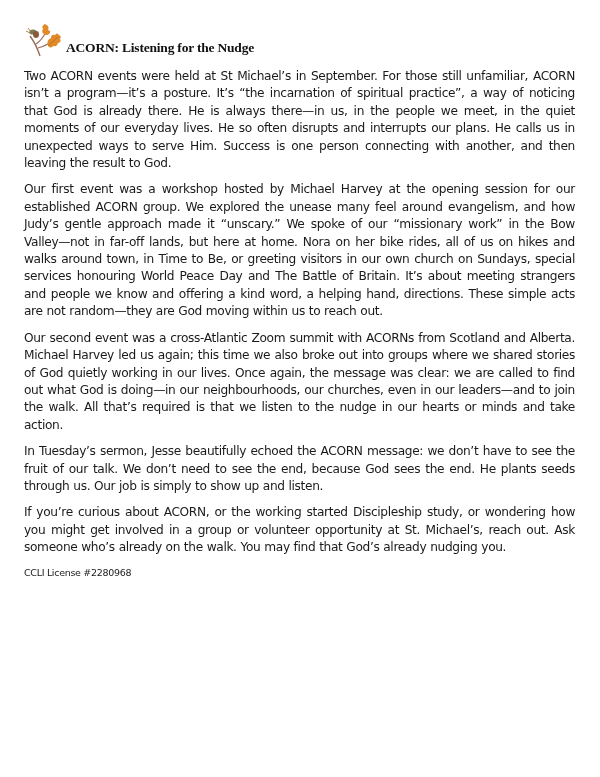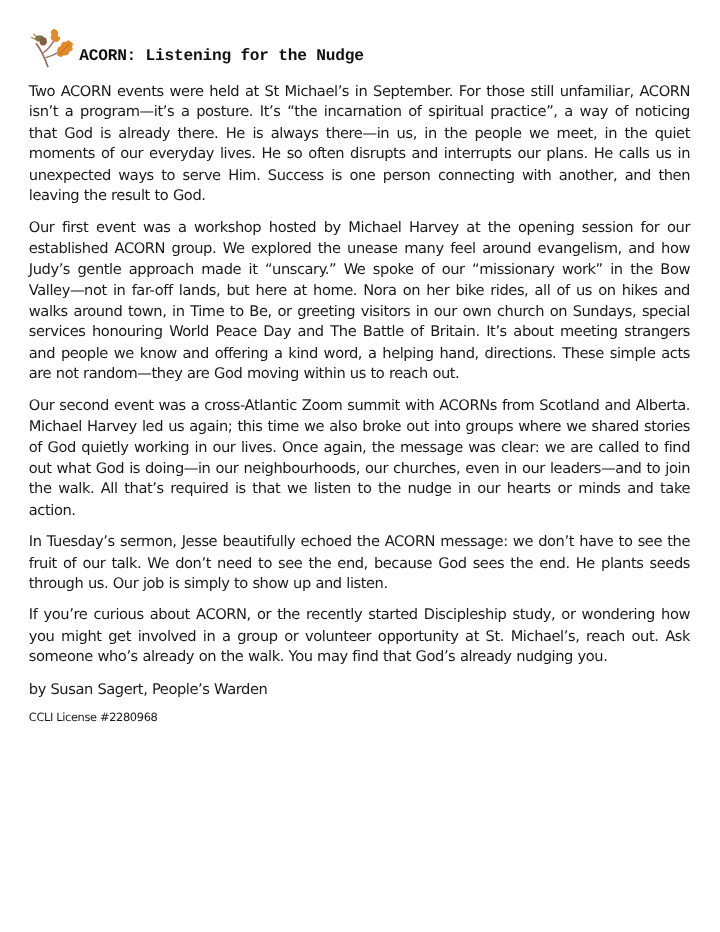--- a/index.html
+++ b/index.html
@@ -27,21 +27,21 @@
       height: 36px;
       margin-bottom: 10px;
     }
     .header-icon {
       width: 38px;
       height: 36px;
       margin-right: 4px;
       flex: 0 0 auto;
     }
     .title {
-      font-family: Liberation Mono, monospace;
+      font-family: Liberation Serif, serif;
       font-weight: bold;
       font-size: 13.5px;
       color: #111;
       line-height: 16px;
       padding-bottom: 2px;
       letter-spacing: -0.2px;
     }
     .para {
       font-family: "DejaVu Sans", sans-serif;
       font-size: 12.2px;
@@ -84,16 +84,15 @@
       <path d="M24 24 Q22 18 27 16 Q27 12 31 13 Q33 10 35 13 Q38 14 36 17 Q38 20 34 21 Q33 25 29 24 Q27 27 24 24 Z" fill="#e08a2a"></path>
       <path d="M24 24 L34 15" stroke="#b56a1a" stroke-width="0.7" fill="none"></path>
     </svg>
     <span class="title">ACORN: Listening for the Nudge</span>
   </div>
 
   <p class="para">Two ACORN events were held at St Michael’s in September. For those still unfamiliar, ACORN isn’t a program—it’s a posture. It’s “the incarnation of spiritual practice”, a way of noticing that God is already there. He is always there—in us, in the people we meet, in the quiet moments of our everyday lives. He so often disrupts and interrupts our plans. He calls us in unexpected ways to serve Him. Success is one person connecting with another, and then leaving the result to God.</p>
   <p class="para">Our first event was a workshop hosted by Michael Harvey at the opening session for our established ACORN group. We explored the unease many feel around evangelism, and how Judy’s gentle approach made it “unscary.” We spoke of our “missionary work” in the Bow Valley—not in far-off lands, but here at home. Nora on her bike rides, all of us on hikes and walks around town, in Time to Be, or greeting visitors in our own church on Sundays, special services honouring World Peace Day and The Battle of Britain. It’s about meeting strangers and people we know and offering a kind word, a helping hand, directions. These simple acts are not random—they are God moving within us to reach out.</p>
   <p class="para">Our second event was a cross-Atlantic Zoom summit with ACORNs from Scotland and Alberta. Michael Harvey led us again; this time we also broke out into groups where we shared stories of God quietly working in our lives. Once again, the message was clear: we are called to find out what God is doing—in our neighbourhoods, our churches, even in our leaders—and to join the walk. All that’s required is that we listen to the nudge in our hearts or minds and take action.</p>
   <p class="para">In Tuesday’s sermon, Jesse beautifully echoed the ACORN message: we don’t have to see the fruit of our talk. We don’t need to see the end, because God sees the end. He plants seeds through us. Our job is simply to show up and listen.</p>
-  <p class="para">If you’re curious about ACORN, or the recently started Discipleship study, or wondering how you might get involved in a group or volunteer opportunity at St. Michael’s, reach out. Ask someone who’s already on the walk. You may find that God’s already nudging you.</p>
-  <p class="para">by Susan Sagert, People’s Warden</p>
+  <p class="para">If you’re curious about ACORN, or the working started Discipleship study, or wondering how you might get involved in a group or volunteer opportunity at St. Michael’s, reach out. Ask someone who’s already on the walk. You may find that God’s already nudging you.</p>
   <div class="license">CCLI License #2280968</div>
 </div>
 
 </body></html>

